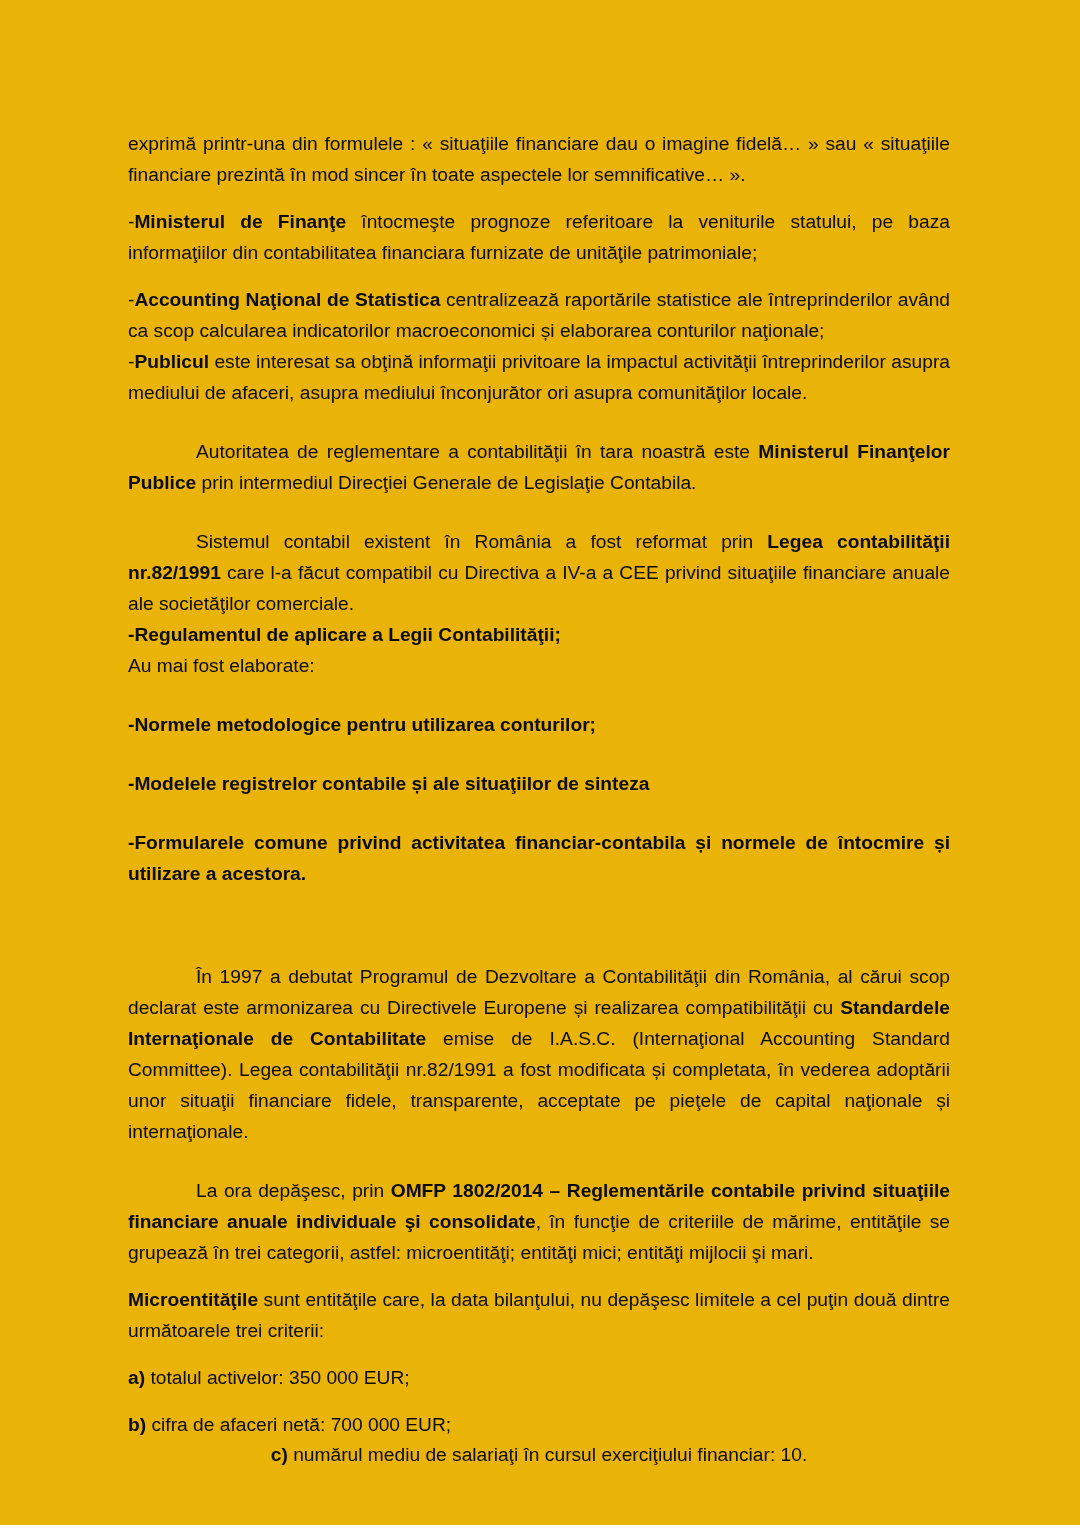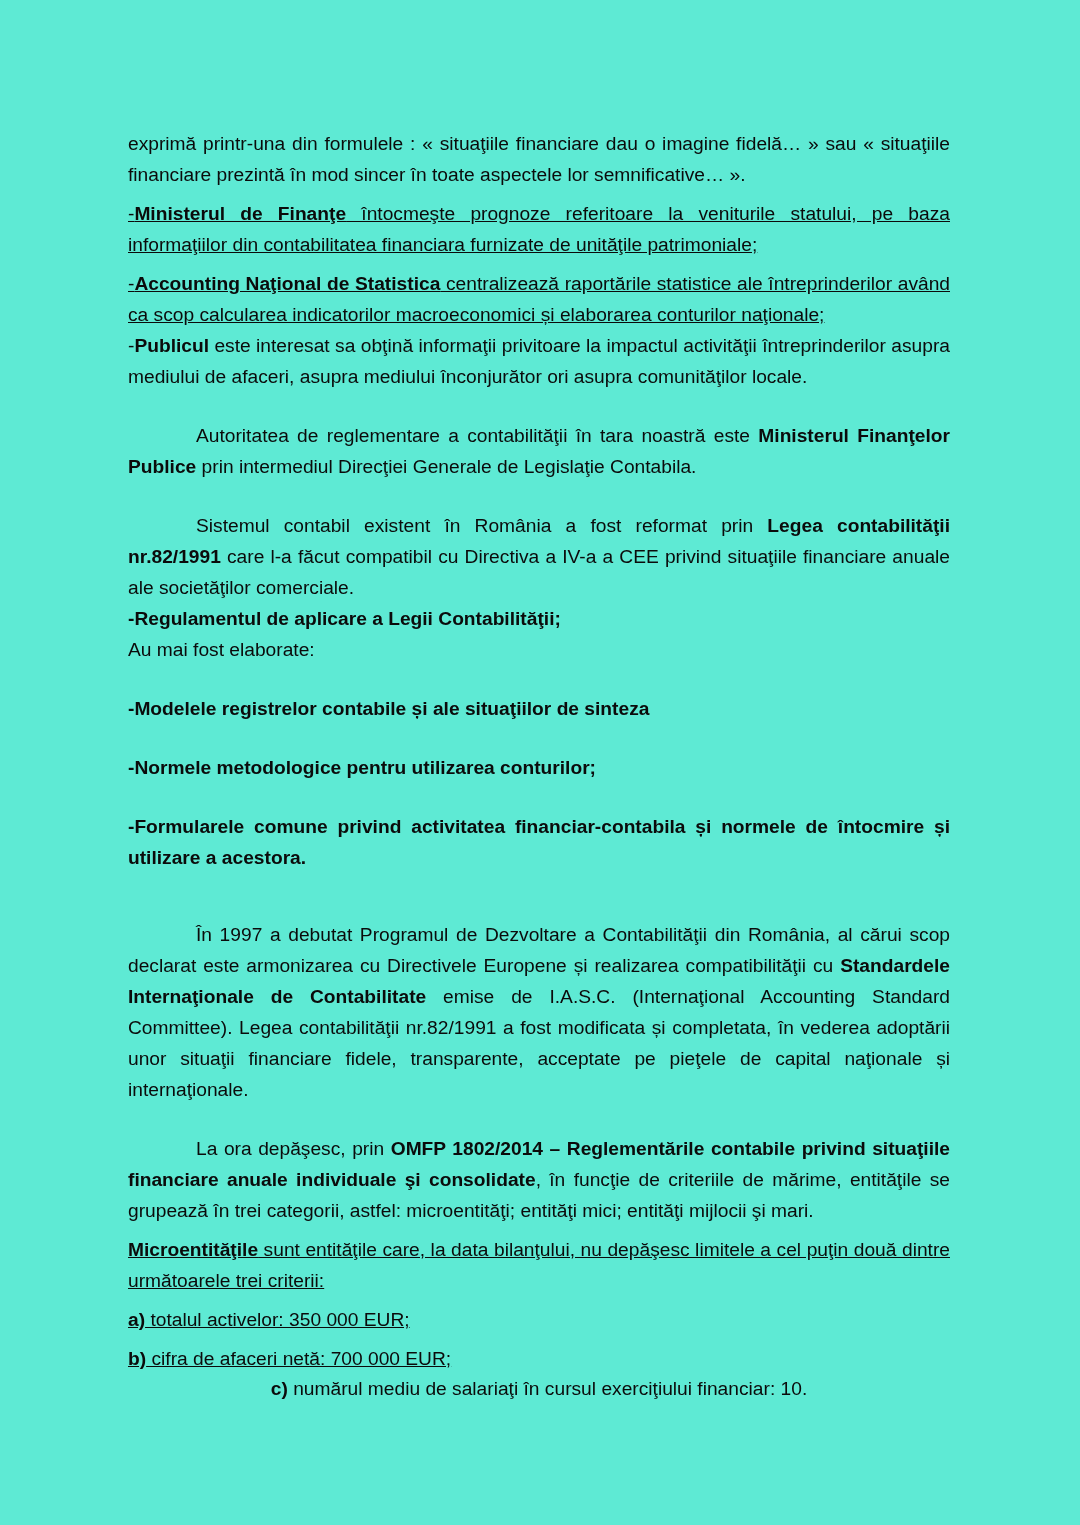--- a/index.html
+++ b/index.html
@@ -11,21 +11,21 @@
     width: 1080px;
     height: 1525px;
     font-family: "Liberation Sans", sans-serif;
     color: #000000;
     -webkit-font-smoothing: antialiased;
   }
   .page {
     position: relative;
     width: 1080px;
     height: 1525px;
-    background: #5eead4;
+    background: #eab308;
     box-sizing: border-box;
     padding: 128px 130px 0 128px;
   }
   .doc-body {
     width: 822px;
     font-size: 19.2px;
     line-height: 31px;
     color: #0b0b0b;
   }
   p {
@@ -34,23 +34,23 @@
   .just {
     text-align: justify;
     text-justify: inter-word;
   }
   .left {
     text-align: left;
   }
   .indent {
     text-indent: 68px;
   }
-  .gap-md { margin-top: 8px; text-decoration: underline; }
+  .gap-md { margin-top: 16px; }
   .gap-lg { margin-top: 28px; }
-  .gap-xl { margin-top: 46px; }
+  .gap-xl { margin-top: 72px; }
   b, .b {
     font-weight: bold;
   }
   .tight {
     line-height: 30px;
     text-align: center;
   }
 </style>
 </head>
 <body>
@@ -68,23 +68,23 @@
 
     <p class="just indent gap-lg"><span>Autoritatea de reglementare a contabilităţii în tara noastră este </span><b>Ministerul Finanţelor Publice</b><span> prin intermediul Direcţiei Generale de Legislaţie Contabila.</span></p>
 
     <p class="just indent gap-lg"><span>Sistemul contabil existent în România a fost reformat prin </span><b>Legea contabilităţii nr.82/1991</b><span> care l-a făcut compatibil cu Directiva a IV-a a CEE privind situaţiile financiare anuale ale societăţilor comerciale.</span></p>
 
     <p class="left b">-Regulamentul de aplicare a Legii Contabilităţii;</p>
 
     <p class="left">Au mai fost elaborate:</p>
 
 
+    <p class="left b gap-lg">-Normele metodologice pentru utilizarea conturilor;</p>
+
     <p class="left b gap-lg">-Modelele registrelor contabile și ale situaţiilor de sinteza</p>
-
-    <p class="left b gap-lg">-Normele metodologice pentru utilizarea conturilor;</p>
 
     <p class="just b gap-lg">-Formularele comune privind activitatea financiar-contabila și normele de întocmire și utilizare a acestora.</p>
 
     <p class="just indent gap-xl"><span>În 1997 a debutat Programul de Dezvoltare a Contabilităţii din România, al cărui scop declarat este armonizarea cu Directivele Europene și realizarea compatibilităţii cu </span><b>Standardele Internaţionale de Contabilitate</b><span> emise de I.A.S.C. (Internaţional Accounting Standard Committee). Legea contabilităţii nr.82/1991 a fost modificata și completata, în vederea adoptării unor situaţii financiare fidele, transparente, acceptate pe pieţele de capital naţionale și internaţionale.</span></p>
 
     <p class="just indent gap-lg"><span>La ora depăşesc, prin </span><b>OMFP 1802/2014 – Reglementările contabile privind situaţiile financiare anuale individuale şi consolidate</b><span>, în funcţie de criteriile de mărime, entităţile se grupează în trei categorii, astfel: microentităţi; entităţi mici; entităţi mijlocii şi mari.</span></p>
 
     <p class="just gap-md"><b>Microentităţile</b><span> sunt entităţile care, la data bilanţului, nu depăşesc limitele a cel puţin două dintre următoarele trei criterii:</span></p>
 
     <p class="left gap-md"><b>a)</b><span> totalul activelor: 350 000 EUR;</span></p>

